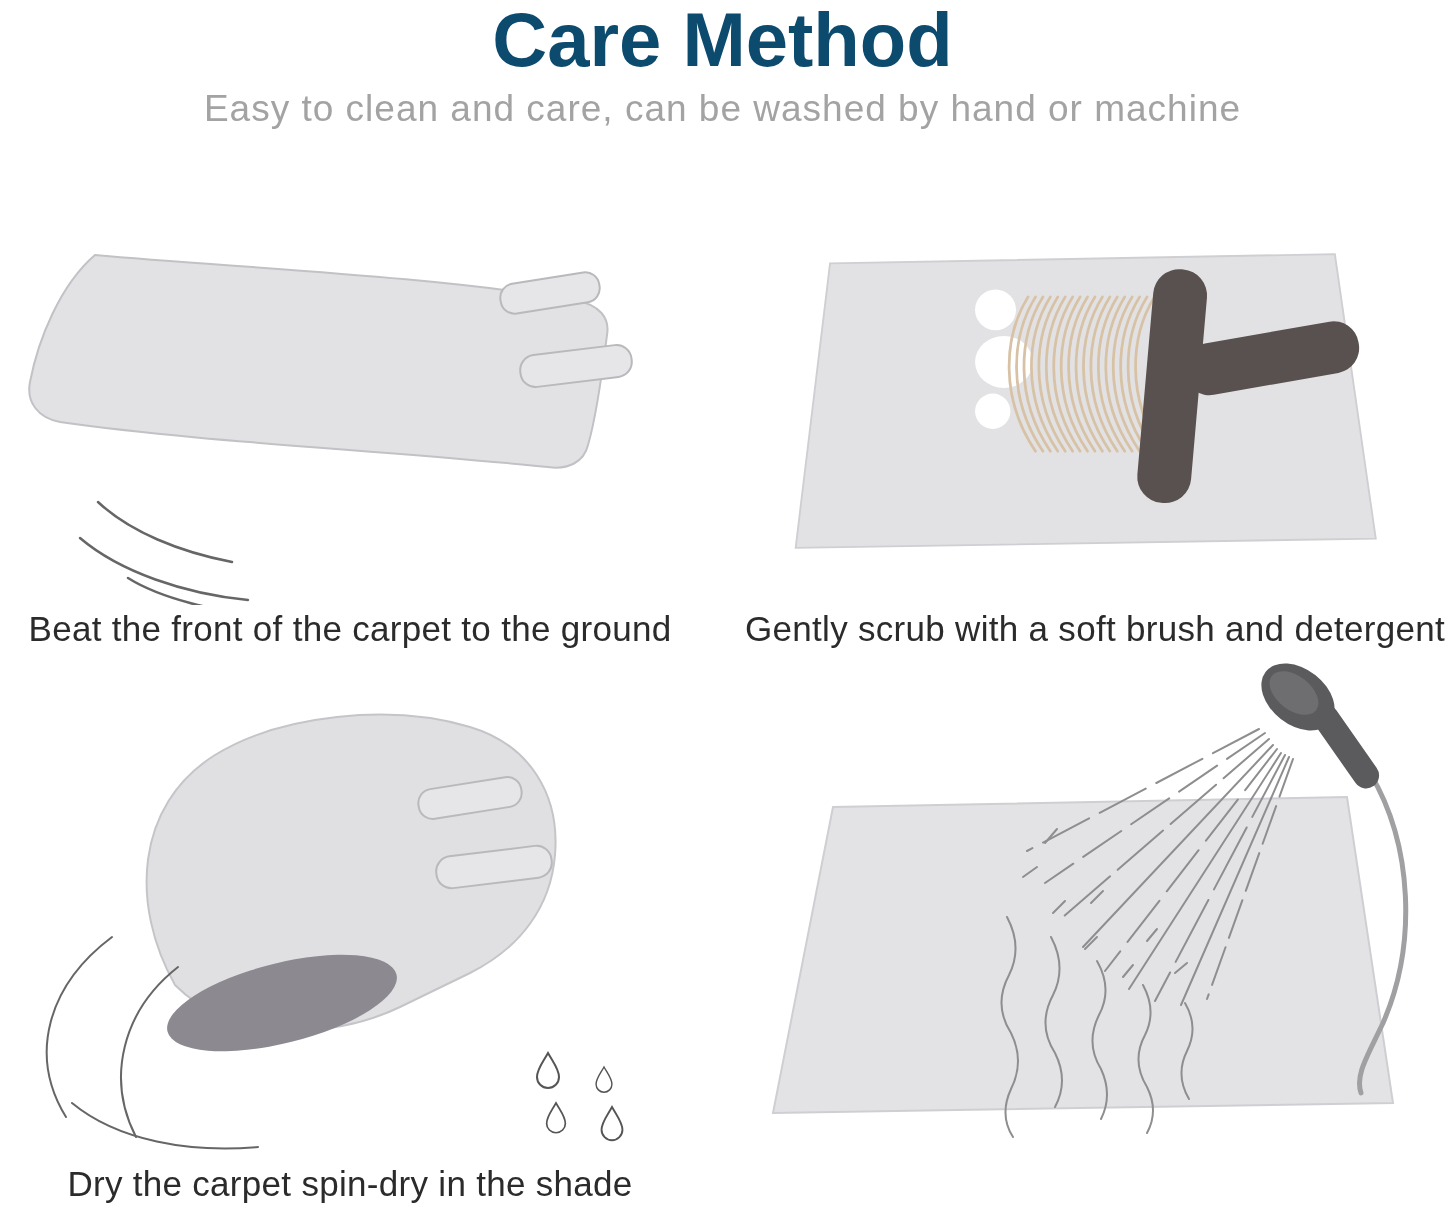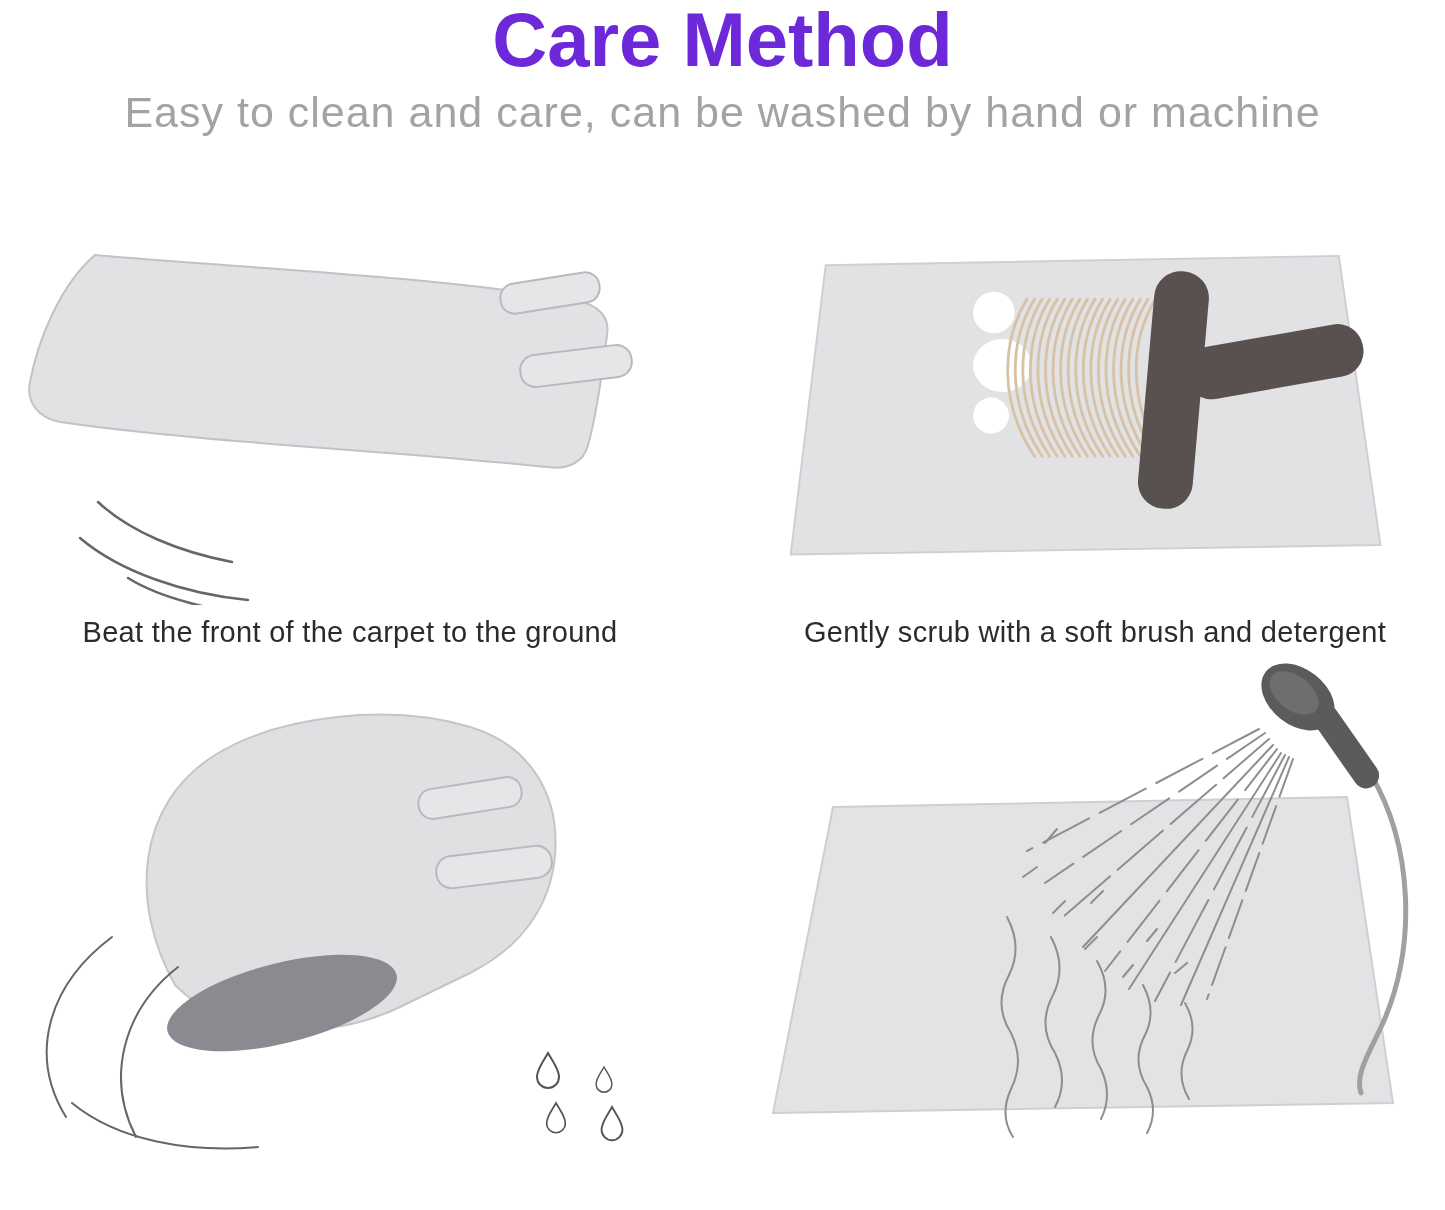--- a/index.html
+++ b/index.html
@@ -15,44 +15,44 @@
   .header {
     position: absolute;
     top: 0;
     left: 0;
     width: 100%;
     text-align: center;
   }
   .title {
     font-size: 76px;
     font-weight: 700;
-    color: #6d28d9;
+    color: #0c4a6e;
     letter-spacing: 0px;
     line-height: 1.0;
     margin-top: 2px;
   }
   .subtitle {
-    font-size: 43px;
+    font-size: 37px;
     font-weight: 400;
     color: #a3a3a3;
     letter-spacing: 1px;
     margin-top: 10px;
   }
   figure {
     position: absolute;
     display: flex;
     flex-direction: column;
     align-items: center;
   }
   figure svg { display: block; }
   figcaption {
     margin-top: auto;
     width: 100%;
     text-align: center;
-    font-size: 29px;
+    font-size: 35px;
     color: #2b2b2b;
     letter-spacing: 0.3px;
     padding-bottom: 6px;
   }
   .cell-tl { left: 0;    top: 150px; width: 700px; height: 505px; }
   .cell-tr { left: 745px; top: 150px; width: 700px; height: 505px; gap: 36px; }
   .cell-bl { left: 0;    top: 655px; width: 700px; height: 555px; }
   .cell-br { left: 745px; top: 655px; width: 700px; height: 555px; }
 </style>
 </head>
@@ -149,20 +149,21 @@
         <use href="#drop" transform="translate(604,412) scale(0.72)"></use>
         <use href="#drop" transform="translate(556,448) scale(0.85)"></use>
         <use href="#drop" transform="translate(612,452) scale(0.95)"></use>
       </g>
       <g fill="none" stroke="#666666" stroke-width="2" stroke-linecap="round">
         <path d="M 112 282 C 48 330, 28 400, 66 462"></path>
         <path d="M 178 312 C 122 356, 106 424, 136 482"></path>
         <path d="M 72 448 C 118 486, 190 498, 258 492"></path>
       </g>
     </svg>
+    <figcaption>Dry the carpet spin-dry in the shade</figcaption>
   </figure>
 
   <figure class="cell-br">
     <svg viewBox="0 0 700 500" width="700" height="500">
       <path d="M 88 152 L 602 142 L 648 448 L 28 458 Z" fill="#e3e3e5" stroke="#cfcfd3" stroke-width="2"></path>
       <g stroke="#8e8e90" stroke-width="2" fill="none" stroke-linecap="round">
         <path d="M 514 74 L 282 196" stroke-dasharray="52 12"></path>
         <path d="M 520 78 L 300 228" stroke-dasharray="46 12"></path>
         <path d="M 524 84 L 318 262" stroke-dasharray="60 10"></path>
         <path d="M 528 90 L 338 292"></path>

